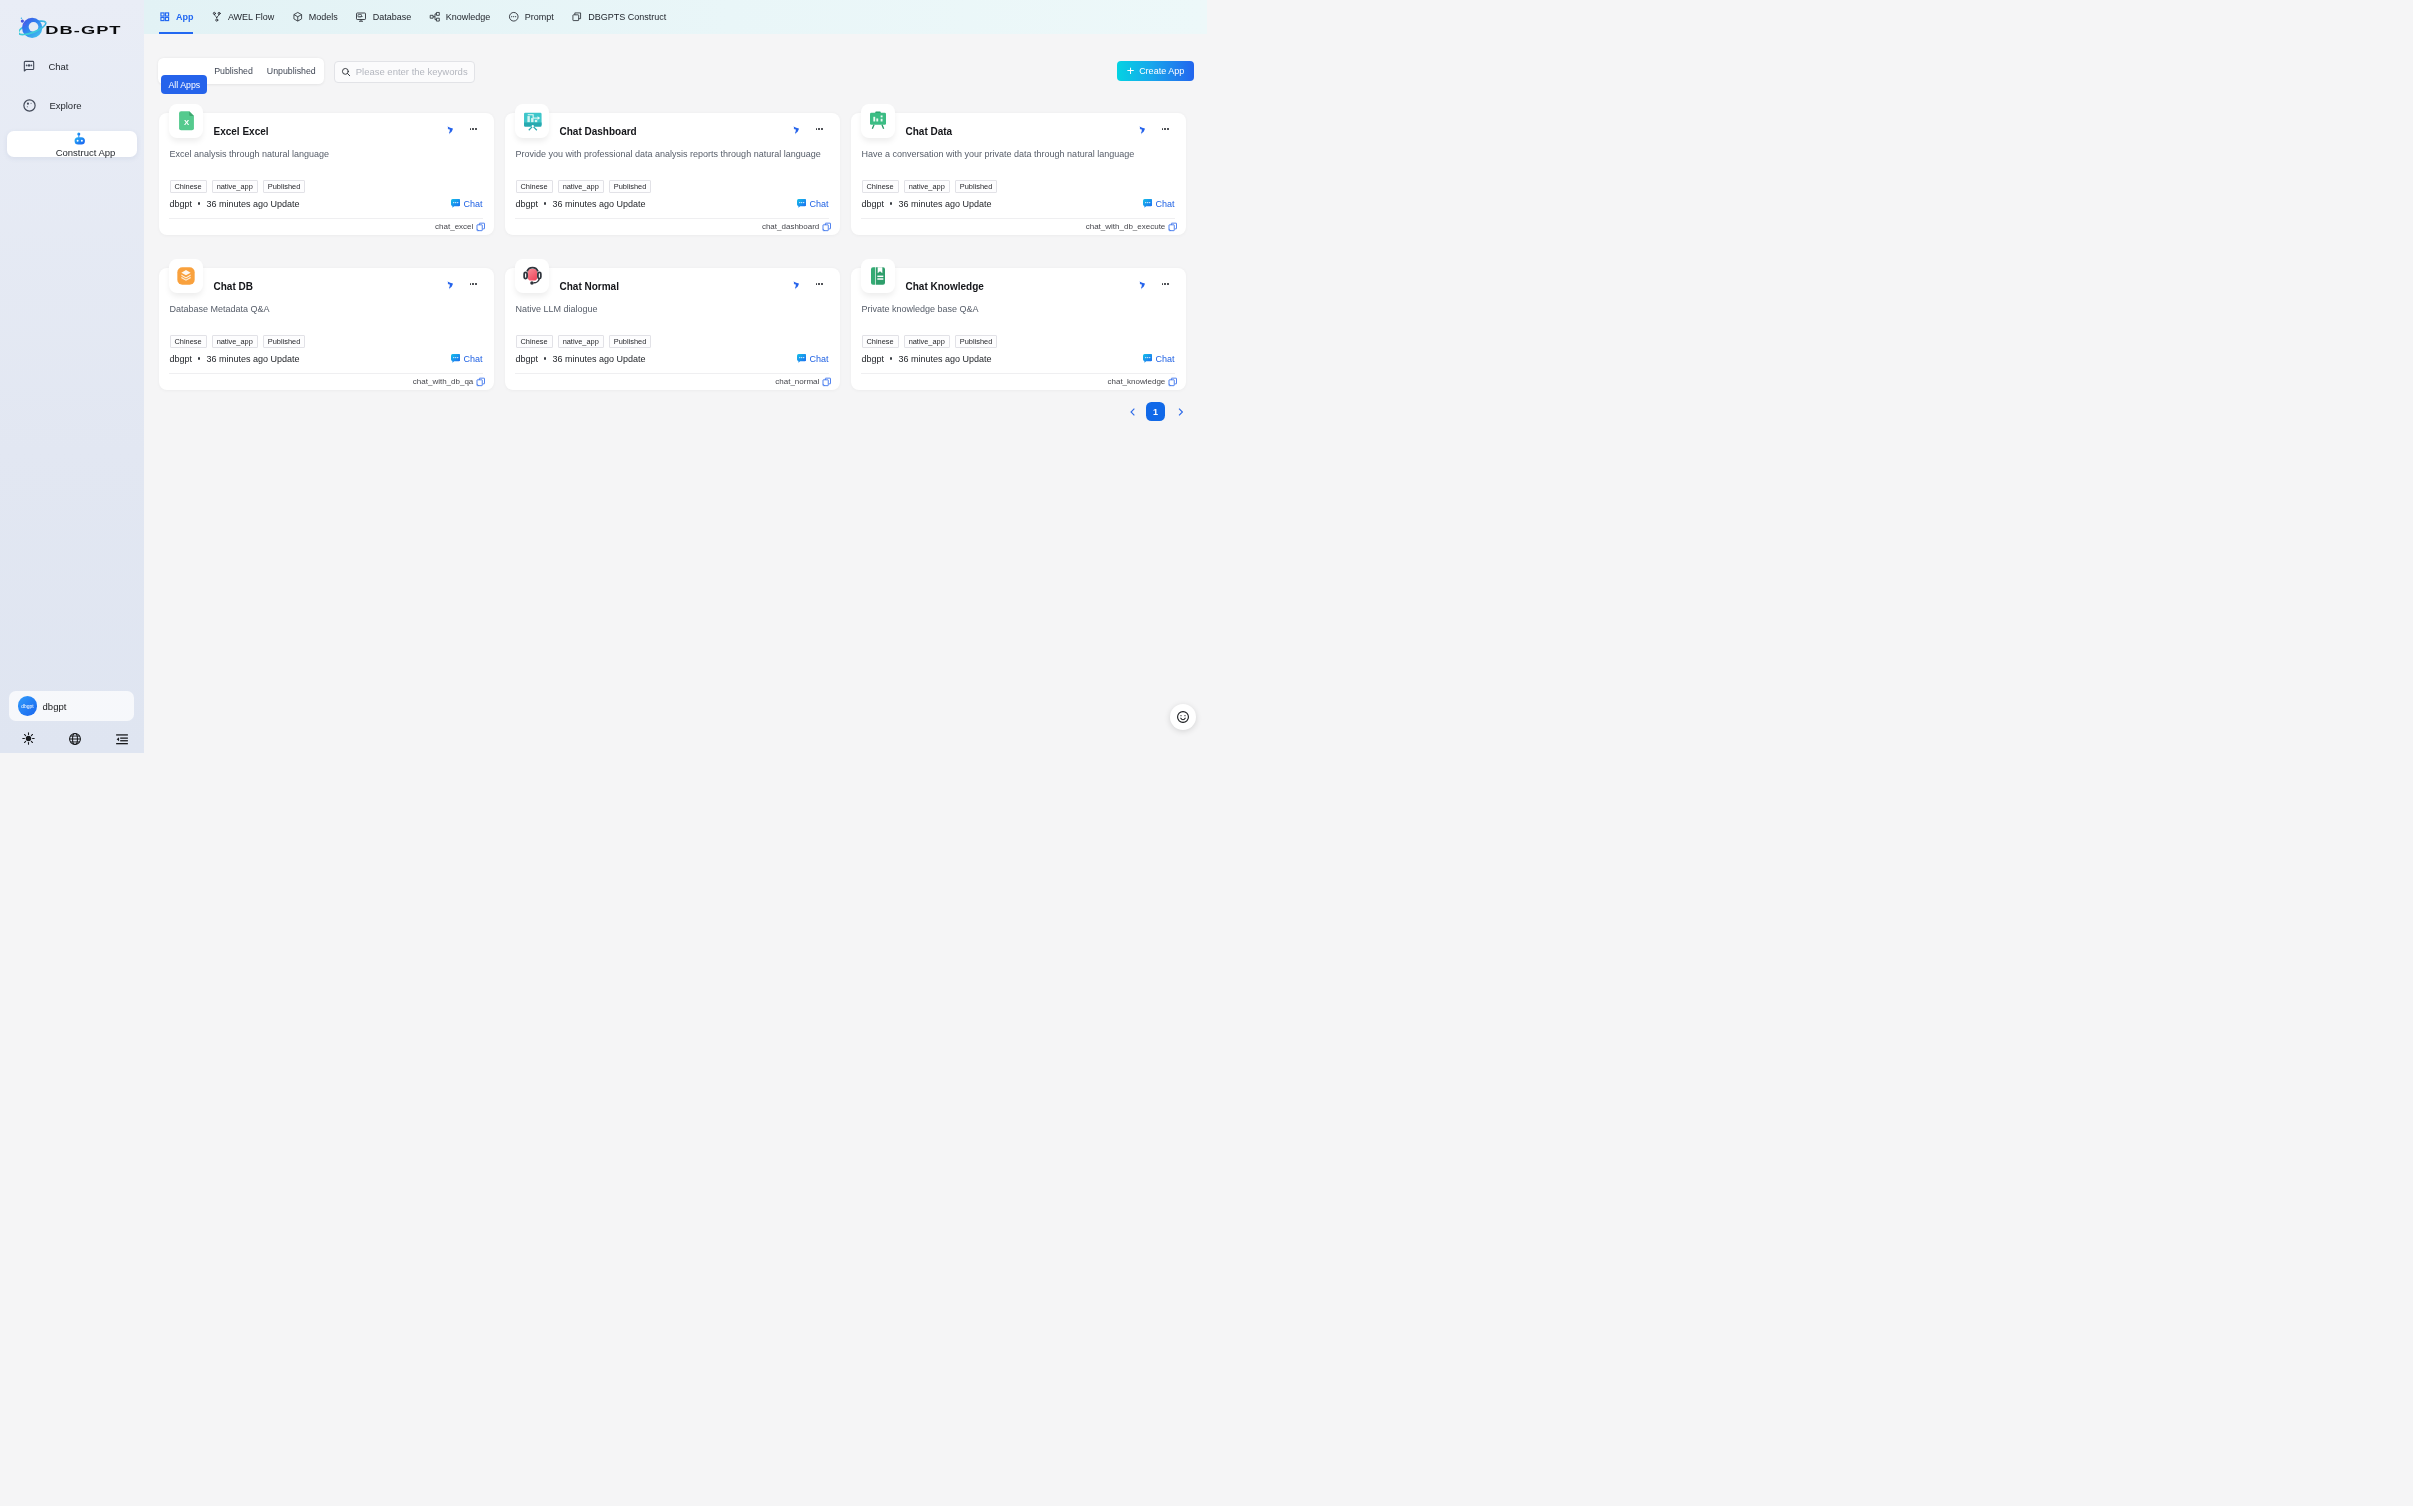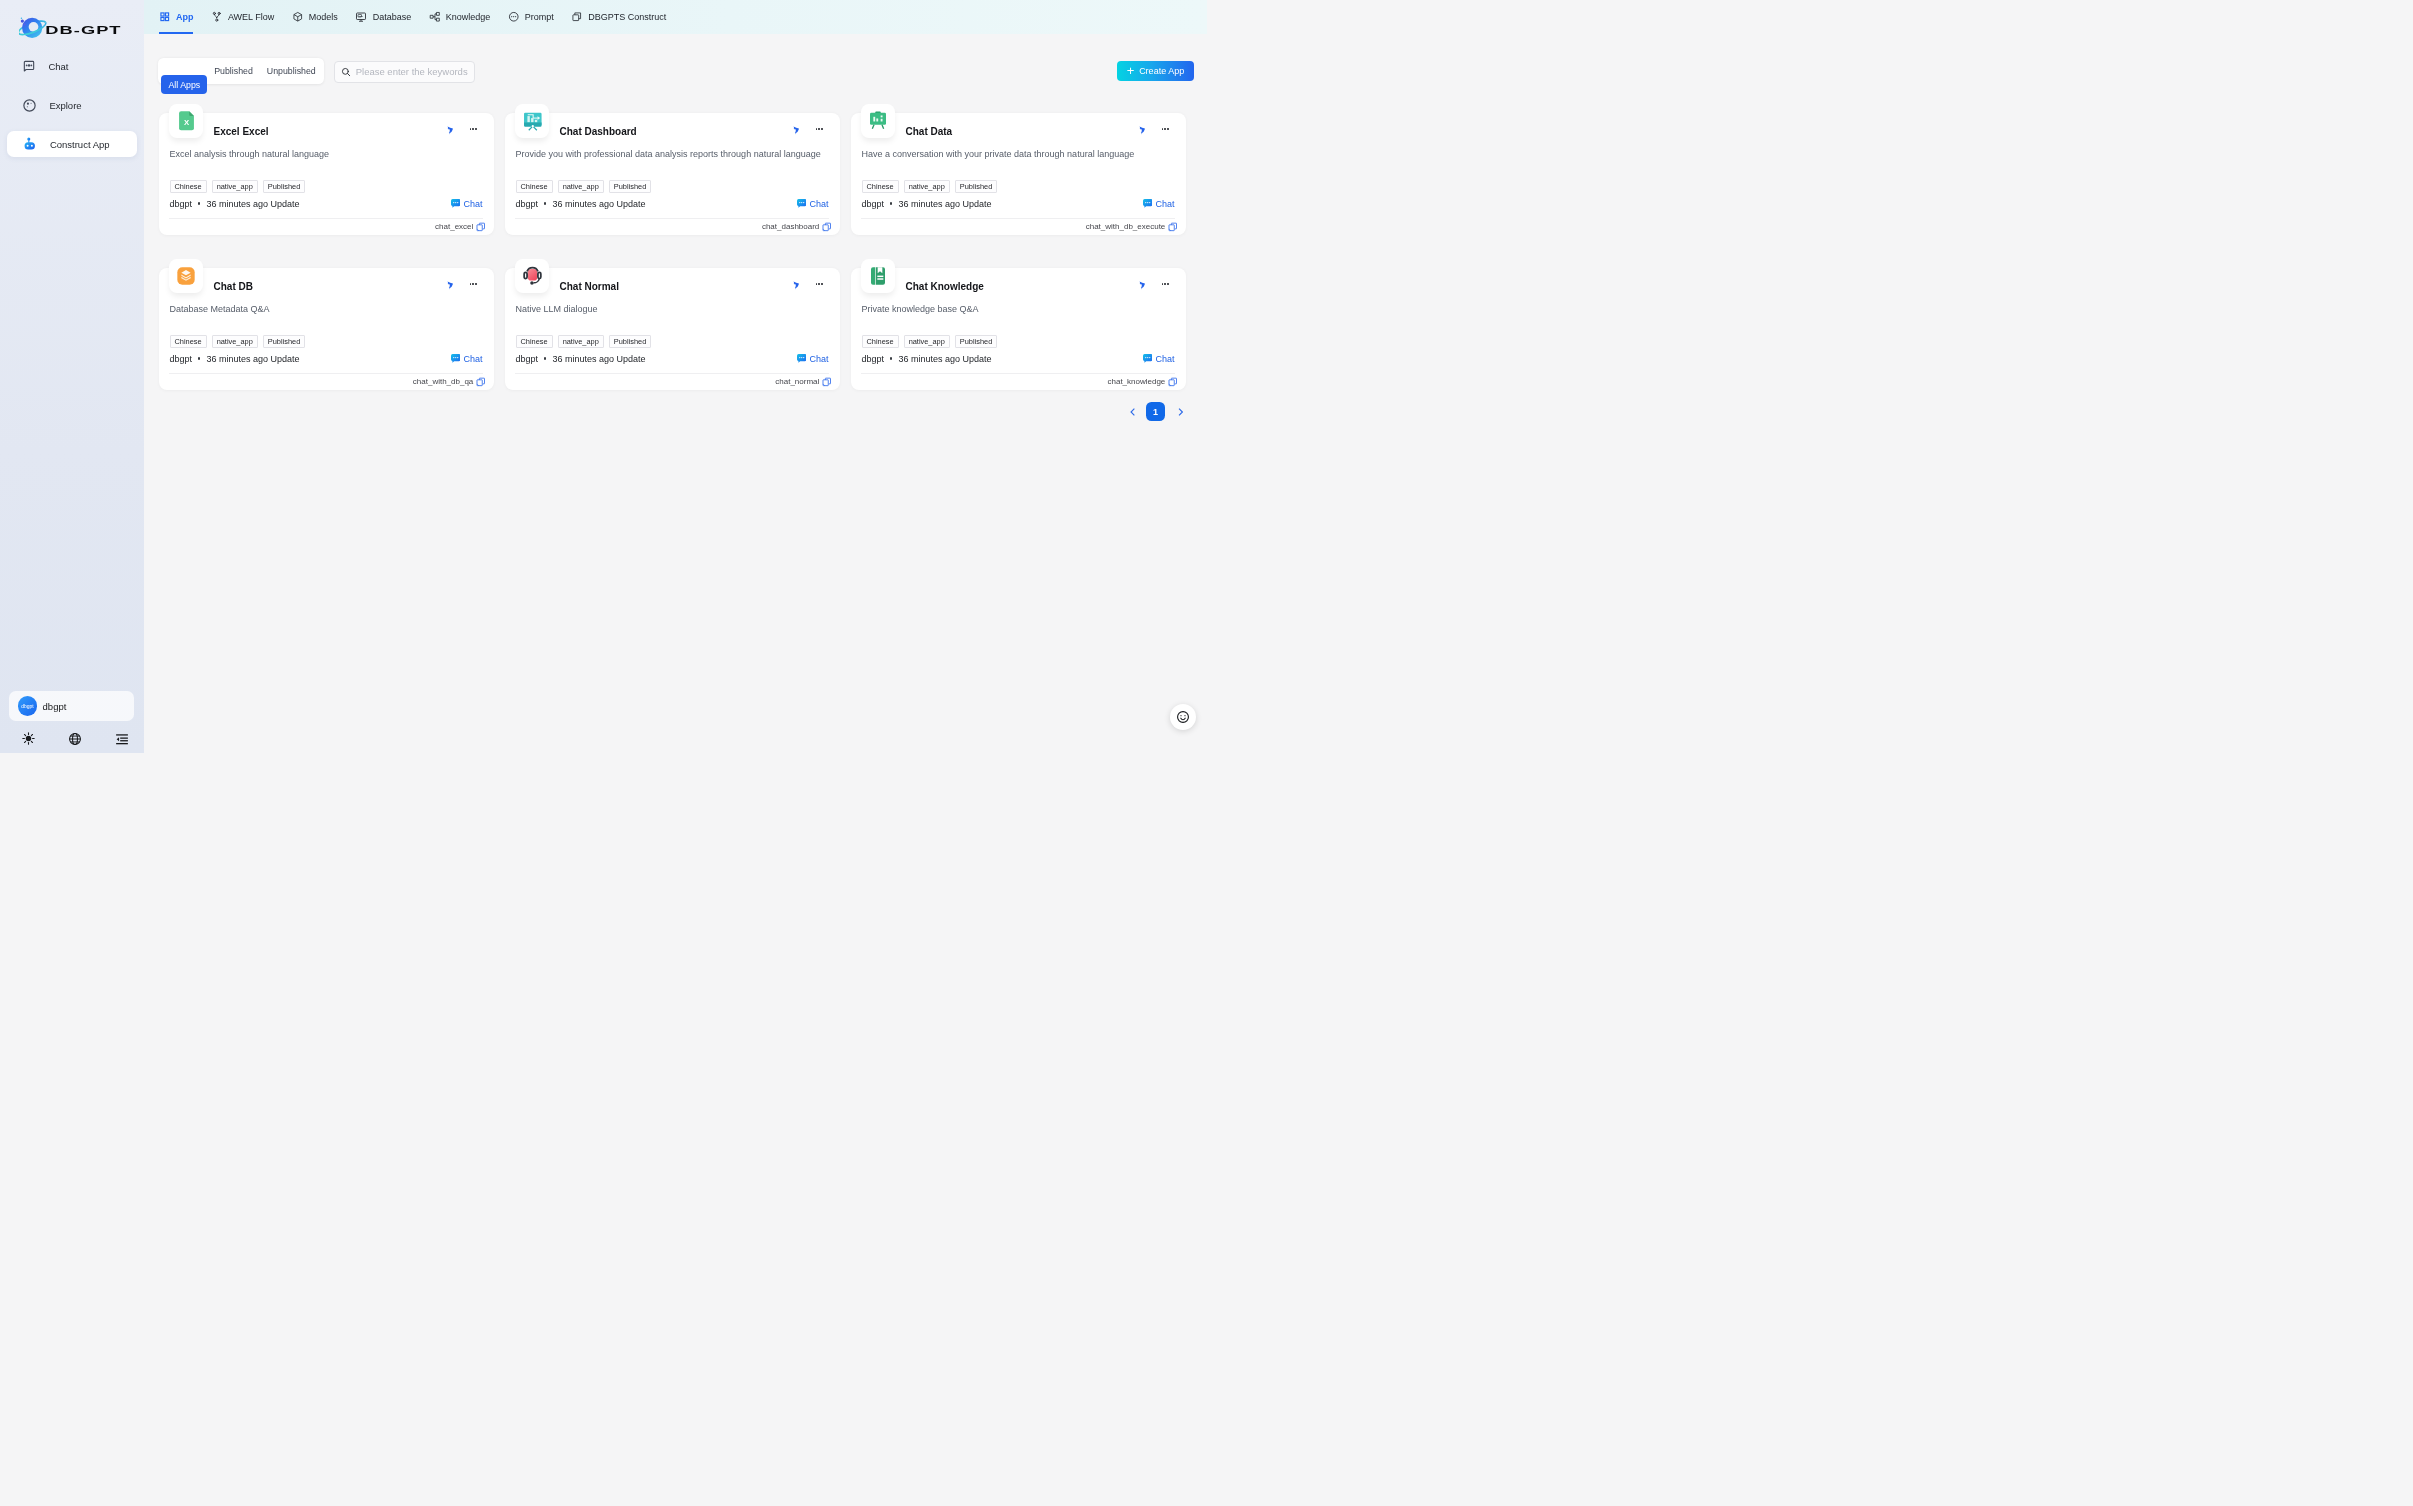--- a/index.html
+++ b/index.html
@@ -7,21 +7,21 @@
 body { font-family:"Liberation Sans", sans-serif; background:#f5f5f6; display:flex; }
 
 
 .sidebar { position:relative; width:144px; height:753px; flex:none;
   background:linear-gradient(180deg,#e9edf6 0%,#e2e7f2 60%,#dfe5f1 100%); }
 .logo { position:absolute; left:19px; top:16px; width:108px; height:23px;text-align:center; }
 .menu { position:absolute; left:7.4px; top:53px; right:7.4px; }
 .mitem { height:26px; margin-bottom:13px; display:flex; align-items:center; border-radius:6.8px; padding-left:15px; }
 .mitem svg { flex:none; }
 .mitem span { margin-left:12px; font-size:9.5px; color:#1f2329; }
-.mitem.active { background:#fff; box-shadow:0 1.4px 5.4px rgba(80,100,150,0.10); }
+.mitem.active { background:#fff; box-shadow:0 1.4px 5.4px rgba(80,100,150,0.10);flex-direction:column; }
 .side-bottom { position:absolute; left:8.8px; right:10px; bottom:32px; }
 .user-card { height:30px; background:rgba(255,255,255,0.72); border-radius:6.8px; display:flex; align-items:center; padding-left:8.8px; }
 .avatar { width:19.6px; height:19.6px; border-radius:50%; background:linear-gradient(135deg,#2f9bfb,#1a65ee);
   color:#fff; font-size:5px; display:flex; align-items:center; justify-content:center; }
 .user-card > span { margin-left:5.4px; font-size:9.5px; color:#17181a; }
 .side-icons { position:absolute; left:0; right:0; bottom:3.4px; top:auto; display:flex; justify-content:space-between; padding:0 4.7px 0 13.5px; }
 .side-icons { bottom:-25px; }
 
 
 .main { position:relative; flex:1; height:753px; }

